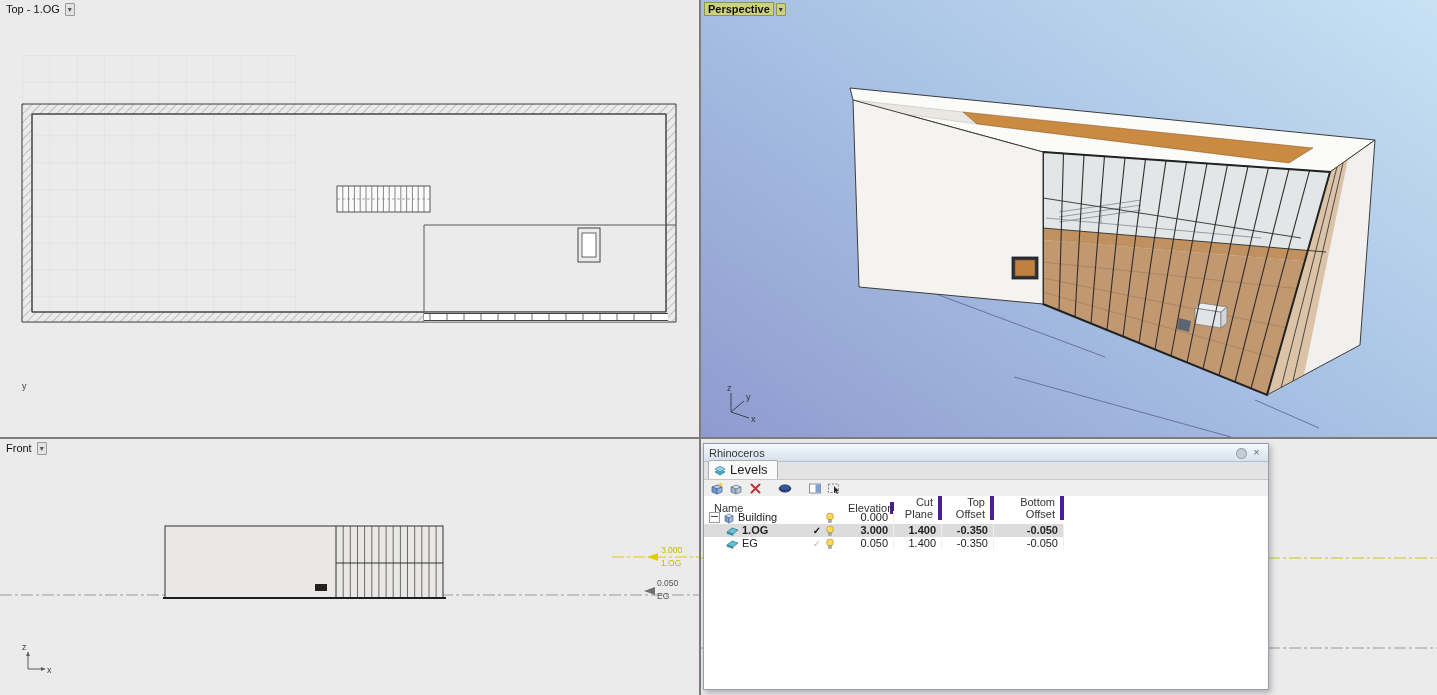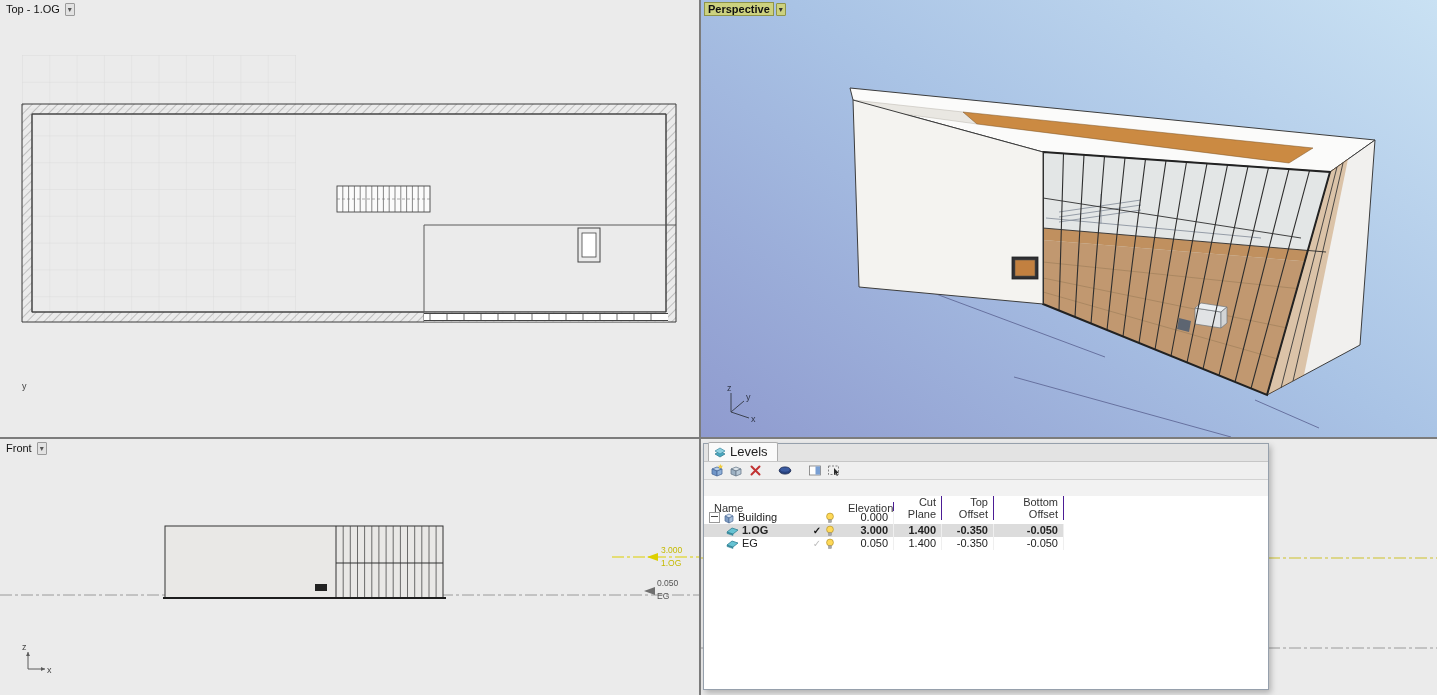--- a/index.html
+++ b/index.html
@@ -43,21 +43,21 @@
   .ticon{width:16px;height:15px;display:flex;align-items:center;justify-content:center;}
   .tsep{width:8px;}
   .tbl{position:absolute;left:0;right:0;top:52px;bottom:0;background:#fff;overflow:hidden;}
   .lv-row,.lv-head{display:grid;grid-template-columns:107px 12px 13px 12px 46px 48px 52px 70px 1fr;
                    align-items:center;}
   .lv-head{height:15px;color:#333;}
   .lv-row{height:13px;line-height:13px;}
   .cell-name{display:flex;align-items:center;gap:3px;padding-left:5px;overflow:hidden;white-space:nowrap;}
   .indent{display:inline-block;width:14px;flex:none;}
   .num{text-align:right;padding-right:5px;border-right:1px solid #efefef;}
-  .lv-head .num{border-right:1px solid #4c1d95;}
+  .lv-head .num{border-right:4px solid #4c1d95;}
   .ic{display:flex;align-items:center;justify-content:center;}
   .expand{position:relative;width:9px;height:9px;border:1px solid #9a9a9a;background:#fff;flex:none;}
   .expand::after{content:"";position:absolute;left:1px;right:1px;top:3px;border-top:1px solid #444;}
   .chk{font-size:10px;color:#111;text-align:center;}
   .chk.gray{color:#bdbdbd;}
   .lv-row.selected{font-weight:bold;
      background:linear-gradient(to right,#dcdcdc 0,#dcdcdc 360px,transparent 360px);}
 </style>
 </head>
 <body>
@@ -225,20 +225,25 @@
     <svg width="736" height="256">
       <line x1="0" y1="119" x2="736" y2="119" stroke="#cdc12a" stroke-width="1.1" stroke-dasharray="12 3 3 3"></line>
       <line x1="0" y1="209" x2="736" y2="209" stroke="#9a9a9a" stroke-width="1" stroke-dasharray="12 3 3 3"></line>
     </svg>
   </div>
 
   <div class="divider-v"></div>
   <div class="divider-h"></div>
 
   <div id="panel">
+    <div class="titlebar">
+      <span class="t">Rhinoceros</span>
+      <span class="pbtn circ"></span>
+      <span class="pbtn">×</span>
+    </div>
     <div class="tabbar">
       <div class="tab">
         <svg width="12" height="12">
           <polygon points="1,8 6,5 11,8 6,11" fill="#4aa8c0" stroke="#2e7488" stroke-width="0.7"></polygon>
           <polygon points="1,5 6,2 11,5 6,8" fill="#8fd0e0" stroke="#3a8aa0" stroke-width="0.7"></polygon>
         </svg>
         <span>Levels</span>
       </div>
     </div>
     <div class="toolbar">

